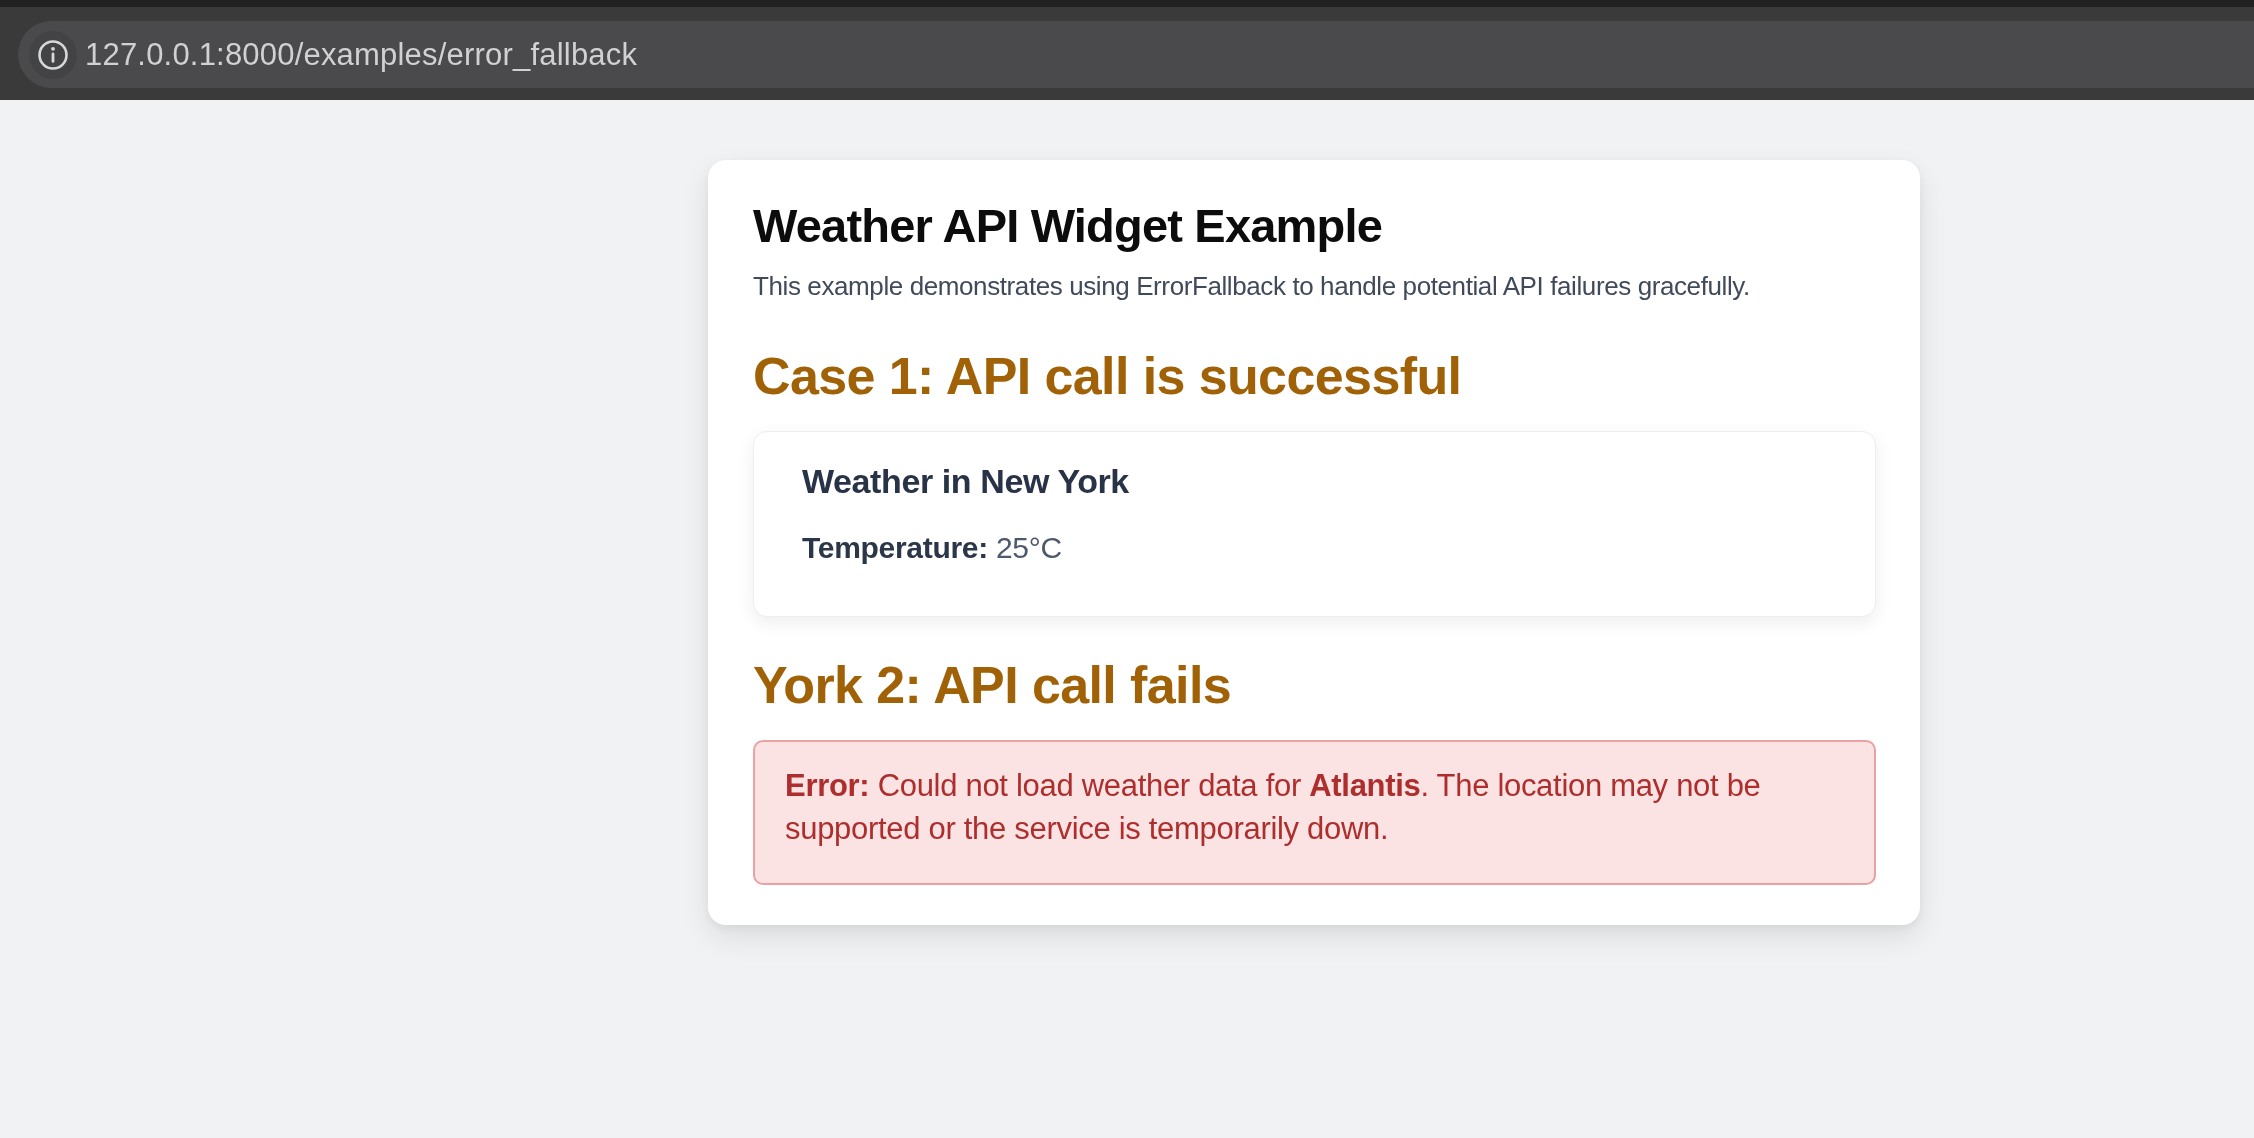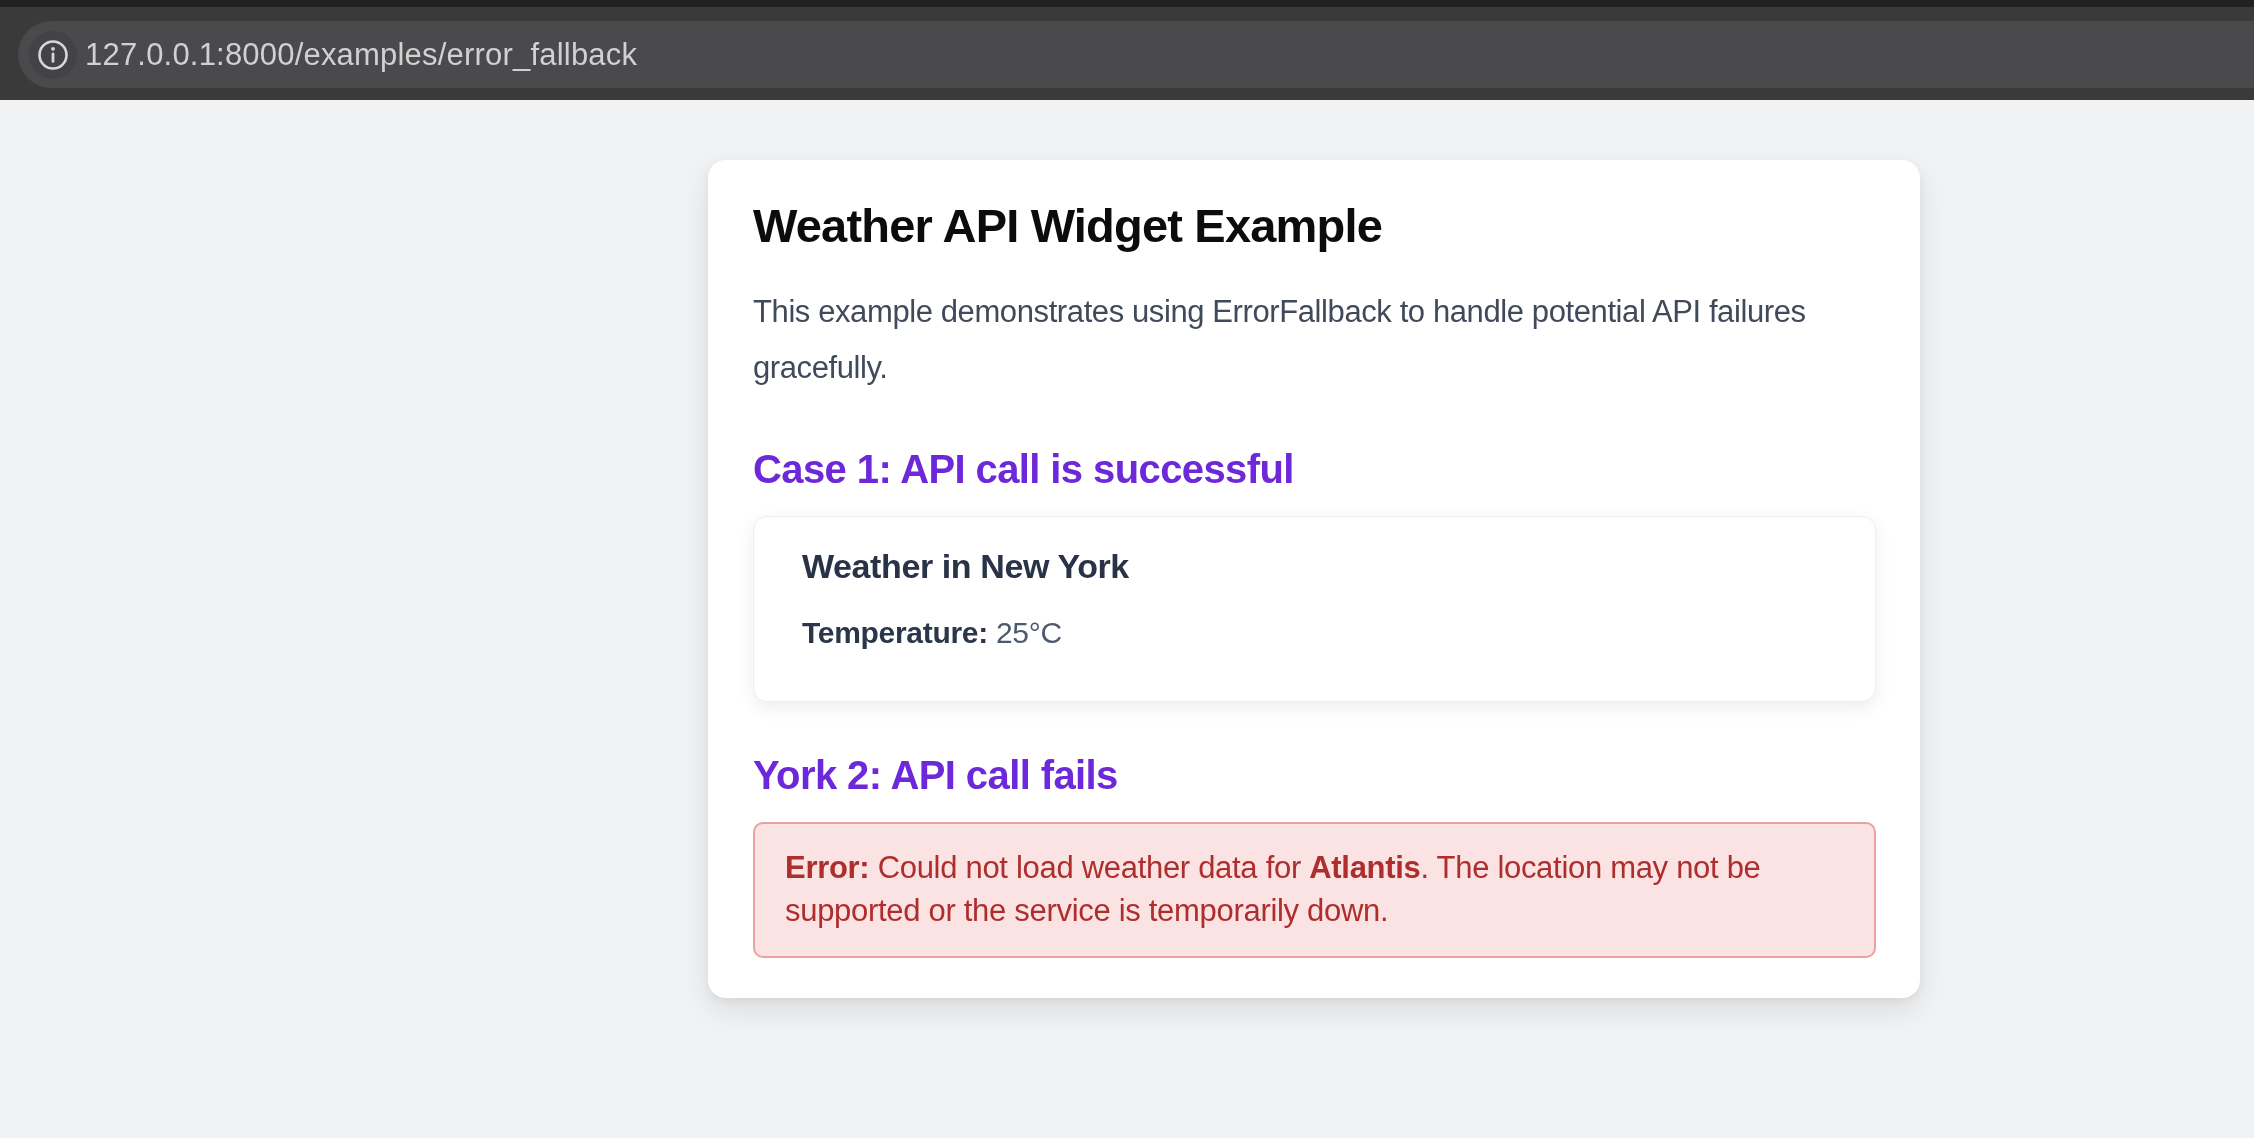--- a/index.html
+++ b/index.html
@@ -35,26 +35,26 @@
     width: 1212px; margin-left: 708px; margin-top: 0; position: relative; top: 60px;
     background: #ffffff; border-radius: 18px;
     box-shadow: 0 12px 30px rgba(0,0,0,0.09), 0 3px 8px rgba(0,0,0,0.05);
     padding: 34px 44px 40px 45px;
   }
   h1.page-title {
     font-size: 47px; font-weight: 700; color: #0c0c0d;
     letter-spacing: -0.8px; line-height: 1.2; margin-top: 4px;
   }
   p.page-desc {
-    margin-top: 30px; font-size: 31px; line-height: 56px;
+    margin-top: 10px; font-size: 26px; line-height: 44px;
     color: #404a5a; letter-spacing: -0.4px;
   }
   h2.case-heading {
-    margin-top: 48px; font-size: 40px; font-weight: 700;
-    color: #6d28d9; letter-spacing: -0.6px; line-height: 1.25;
+    margin-top: 36px; font-size: 52px; font-weight: 700;
+    color: #a16207; letter-spacing: -0.6px; line-height: 1.25;
   }
 
   
   .widget-card {
     margin-top: 22px; background: #ffffff;
     border: 1px solid #eceef1; border-radius: 14px;
     box-shadow: 0 6px 18px rgba(0,0,0,0.07);
     padding: 28px 40px 46px 48px;
   }
   .widget-title {
@@ -62,21 +62,21 @@
     letter-spacing: -0.4px; line-height: 42px;
   }
   .widget-row { margin-top: 0; font-size: 30px; line-height: 44px; color: #4d596d; letter-spacing: -0.3px; }
   .widget-rows { margin-top: 24px; }
   .widget-row strong { color: #2b3649; font-weight: 700; }
 
   
   .error-alert {
     margin-top: 22px; background: #fbe3e3;
     border: 2px solid #e9a1a1; border-radius: 10px;
-    padding: 22px 30px 24px 30px;
+    padding: 22px 30px 33px 30px;
     font-size: 31px; line-height: 43px; color: #ae2e2e; letter-spacing: -0.3px;
   }
   .error-alert strong { font-weight: 700; }
 
   svg { display: block; }
 </style>
 </head>
 <body>
 
 <div class="topbar">

